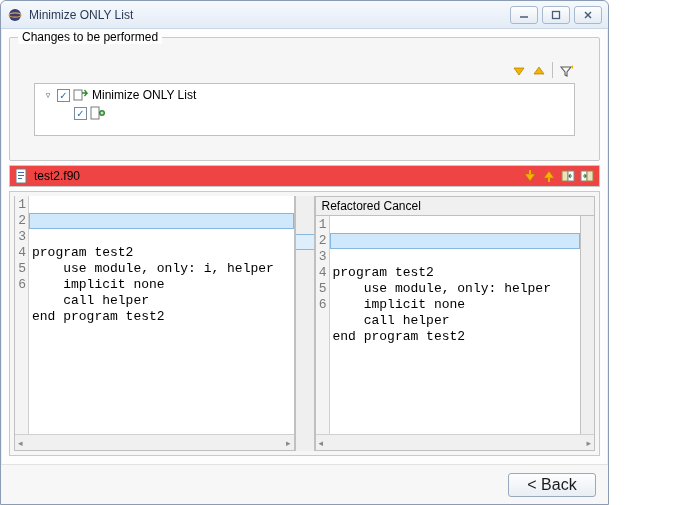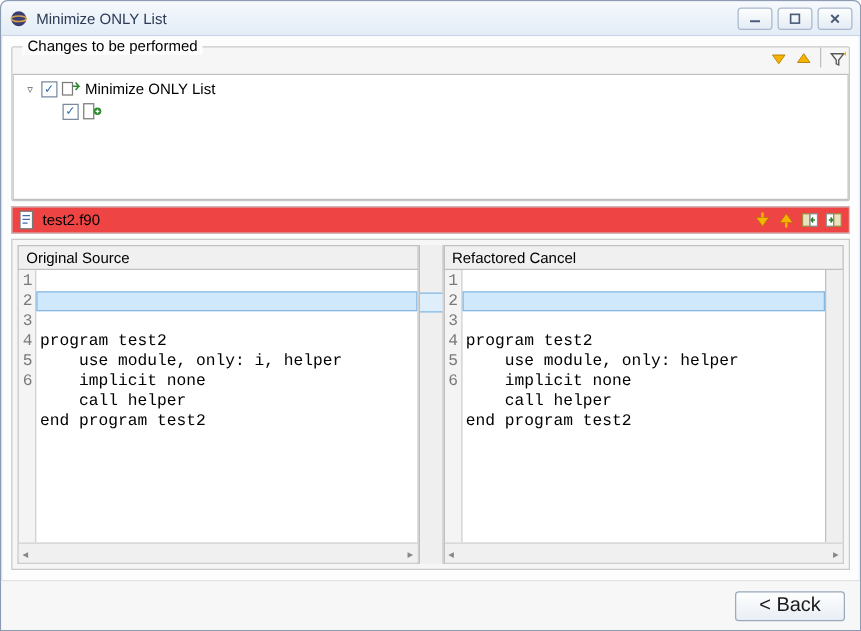--- a/index.html
+++ b/index.html
@@ -7,21 +7,21 @@
     margin: 0;
     font-family: "Segoe UI", Tahoma, sans-serif;
     font-size: 12px;
     background: #fff;
     color: #000;
     width: 689px;
     height: 505px;
     overflow: hidden;
   }
   .window {
-    width: 689px;
+    width: 609px;
     height: 505px;
     border: 1px solid #8a9bb3;
     border-radius: 6px 6px 0 0;
     background: #fdfdfe;
     display: flex;
     flex-direction: column;
     box-shadow: inset 0 0 0 1px #e9f0f7;
   }
   .titlebar {
     height: 28px;
@@ -56,21 +56,21 @@
     display: flex;
     flex-direction: column;
     padding: 8px;
     gap: 4px;
   }
   
   .group {
     border: 1px solid #c9c9c9;
     border-radius: 2px;
     position: relative;
-    padding: 0;
+    padding: 24px;
     background: #f6f6f6;
   }
   .group-label {
     position: absolute;
     top: -8px;
     left: 8px;
     background: #fdfdfe;
     padding: 0 4px;
     font-size: 12px;
   }
@@ -376,21 +376,20 @@
               <rect x="8" y="3" width="6" height="10" fill="#eae3c1" stroke="#a08a3a"></rect>
               <path d="M4 8l3 0 m-1.5 -2l1.5 2l-1.5 2" stroke="#2e7d2e" stroke-width="1.2" fill="none"></path>
             </svg>
           </span>
       </div>
     </div>
 
     <div class="compare-group">
 
       <div class="pane">
-        <div class="pane-title">Original Source</div>
         <div class="editor-wrap">
           <div class="gutter-and-code">
             <div class="linenos" id="lnL">
                 <div class="codeline">1</div>
                 <div class="codeline">2</div>
                 <div class="codeline">3</div>
                 <div class="codeline">4</div>
                 <div class="codeline">5</div>
                 <div class="codeline">6</div>
               </div>

